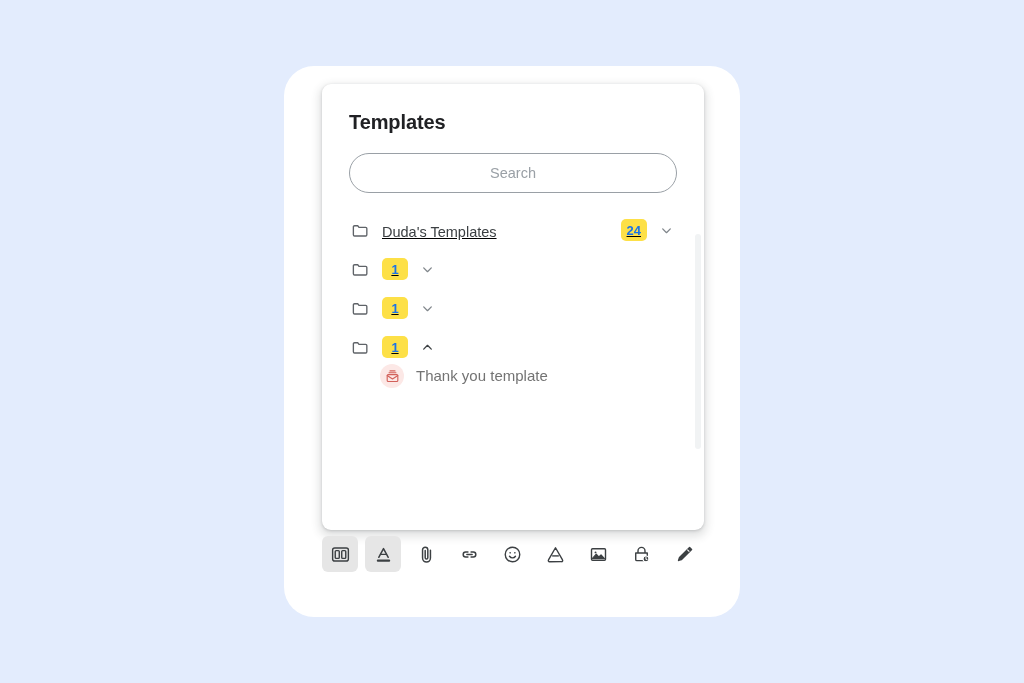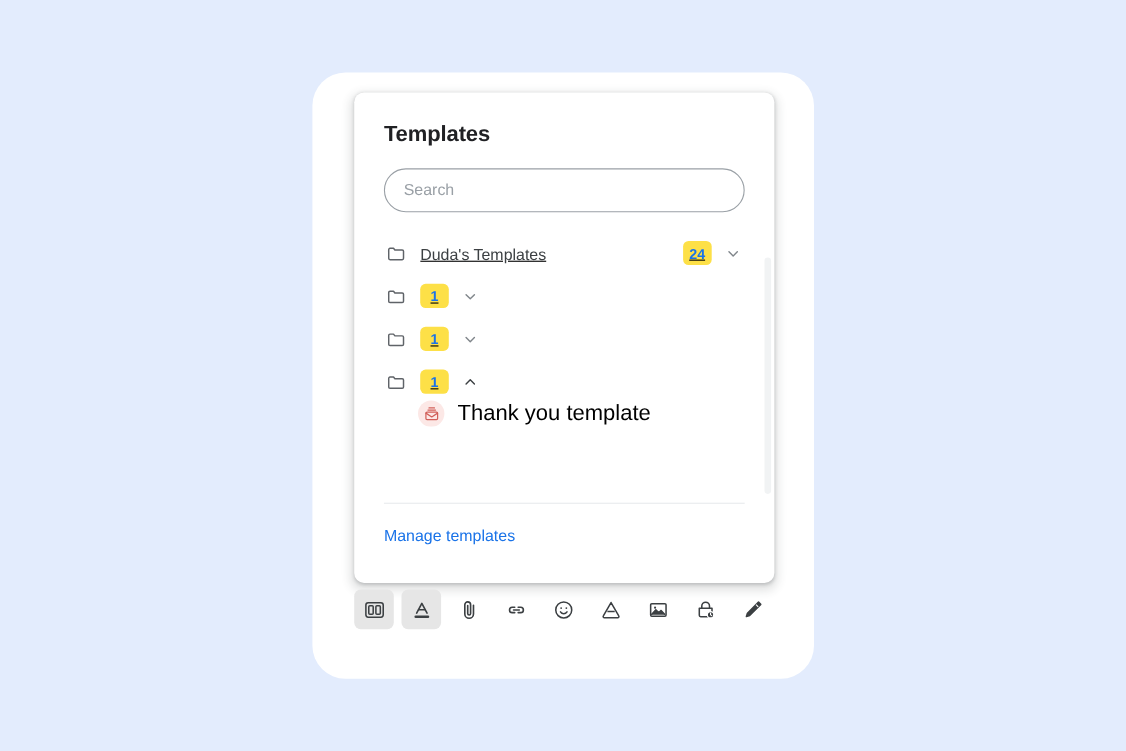--- a/index.html
+++ b/index.html
@@ -71,20 +71,21 @@
     width: 100%;
     height: 40px;
     border: 1px solid #9aa0a6;
     border-radius: 20px;
     padding: 0 17px;
     font-size: 14.5px;
     font-family: "Liberation Sans", sans-serif;
     color: #000000;
     outline: none;
     background: #fff;
+    text-align: center;
   }
   .search-input::placeholder { color: #9aa0a6; }
 
   
   .list-scroll {
     position: relative;
     margin-top: 9px;
     height: 186px;
     overflow: hidden;
   }
@@ -153,22 +154,22 @@
     height: 24px;
     flex: 0 0 24px;
     border-radius: 50%;
     background: #fce8e6;
     display: flex;
     align-items: center;
     justify-content: center;
     margin-right: 12px;
   }
   .child-label {
-    font-size: 20px;
-    color: #000000;
+    font-size: 15px;
+    color: #737373;
     line-height: 18px;
   }
 
   
   .popup-footer {
     position: absolute;
     left: 27px;
     right: 27px;
     bottom: 0;
     height: 73px;
@@ -303,23 +304,20 @@
                 <rect x="3.5" y="9" width="17" height="11" rx="1.6"></rect>
                 <polyline points="3.5 10.5 12 16 20.5 10.5"></polyline>
               </svg>
             </span>
             <span class="child-label">Thank you template</span>
           </div>
 
         </div>
       </div>
 
-      <div class="popup-footer">
-        <a class="manage-link">Manage templates</a>
-      </div>
 
       <div class="scrollbar-thumb"></div>
     </div>
   </div>
 
   <div class="toolbar">
 
     <div class="tool-btn active">
       <span>
         <svg width="21" height="21" viewBox="0 0 24 24" fill="none" stroke="#3c4043" stroke-width="1.6">

